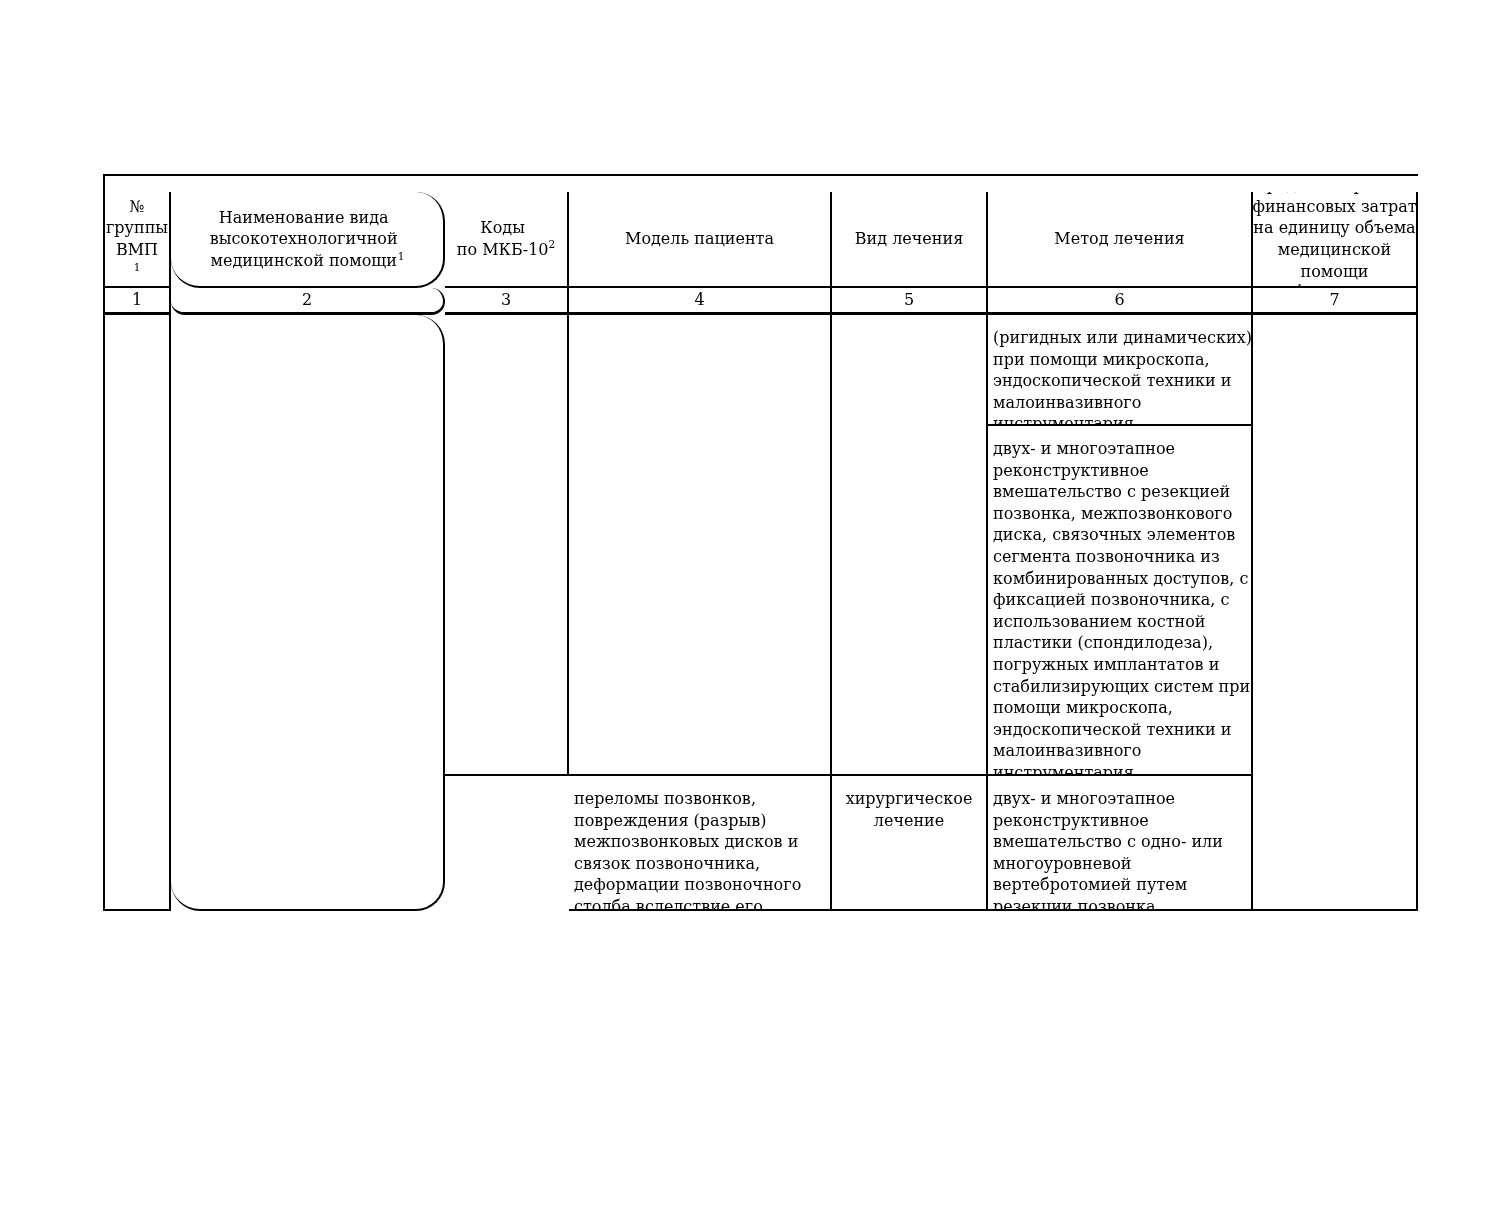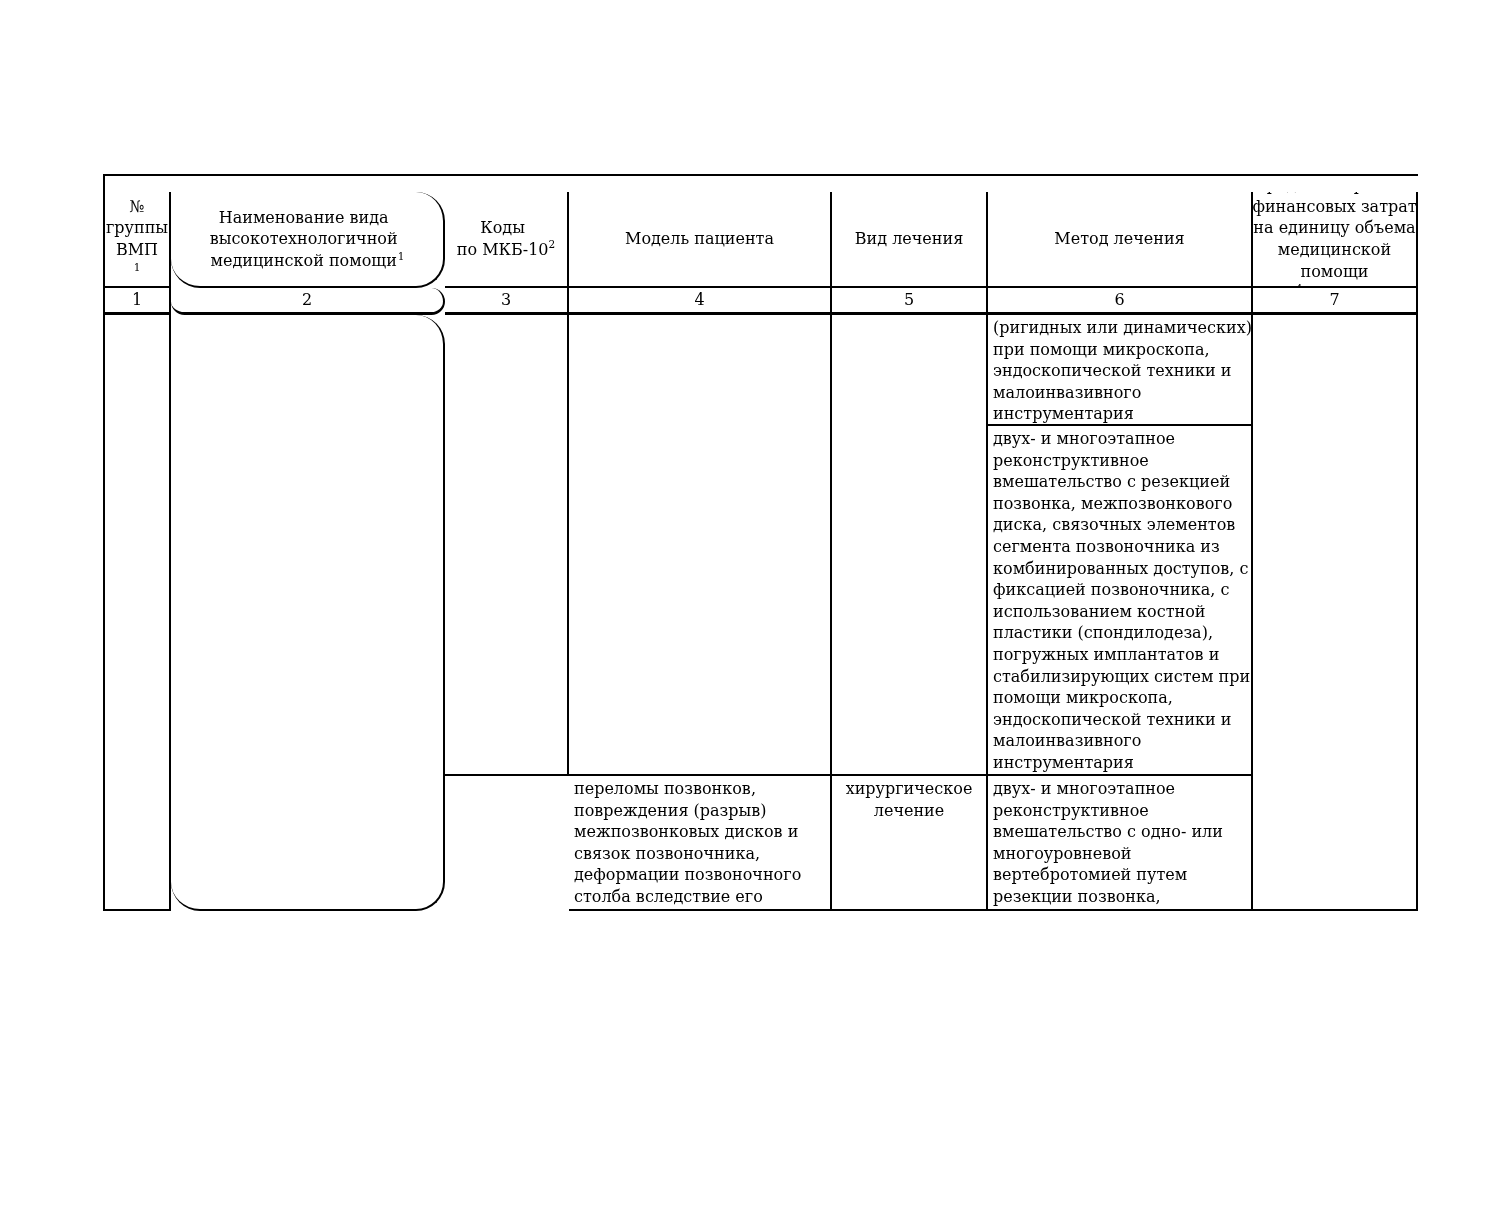--- a/index.html
+++ b/index.html
@@ -35,21 +35,21 @@
   }
   .hdr .pre { display: inline-block; }
   .num {
     display: flex; align-items: center; justify-content: center;
     border-bottom-width: 3px;
     text-align: center;
   }
   .pre { white-space: pre; }
   sup { font-size: 10.5px; line-height: 0; vertical-align: super; }
 
-  .body-cell { padding-top: 2px; }
+  .body-cell { padding-top: 12px; }
   .al-left   { text-align: left;  padding-left: 5px; padding-right: 2px; }
   .al-center { text-align: center; padding-left: 1px; padding-right: 1px; }
 
   
   .c1 { grid-column: 1; } .c2 { grid-column: 2; border-radius: 29px; } .c3 { grid-column: 3; }
   .c4 { grid-column: 4; } .c5 { grid-column: 5; } .c6 { grid-column: 6; }
   .c7 { grid-column: 7; }
   .r1 { grid-row: 1; margin-top: 16px; } .r2 { grid-row: 2; } .r3 { grid-row: 3; }
   .r4 { grid-row: 4; } .r5 { grid-row: 5; }
   .span-body  { grid-row: 3 / span 3; }  

